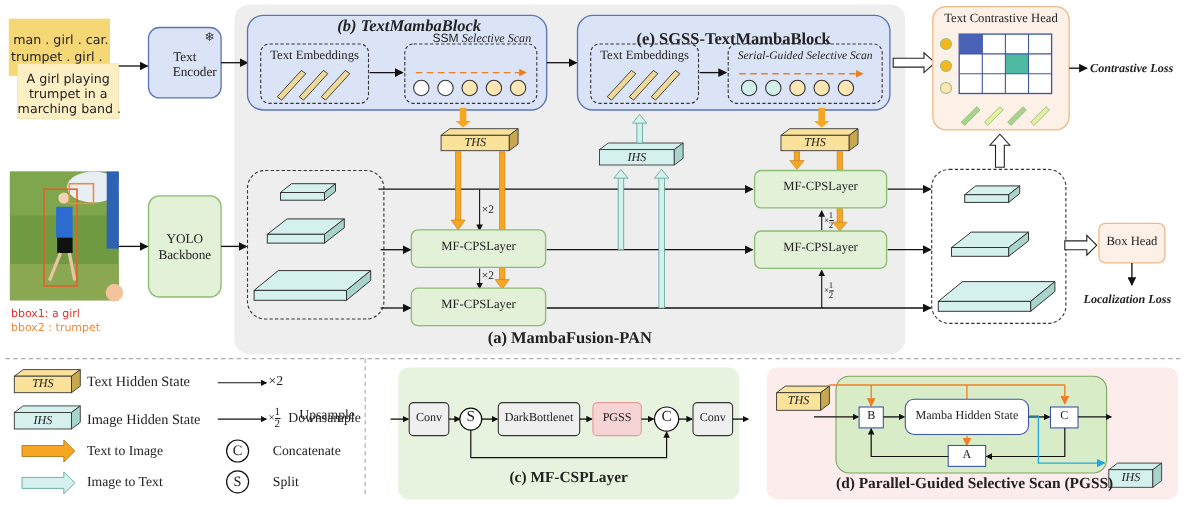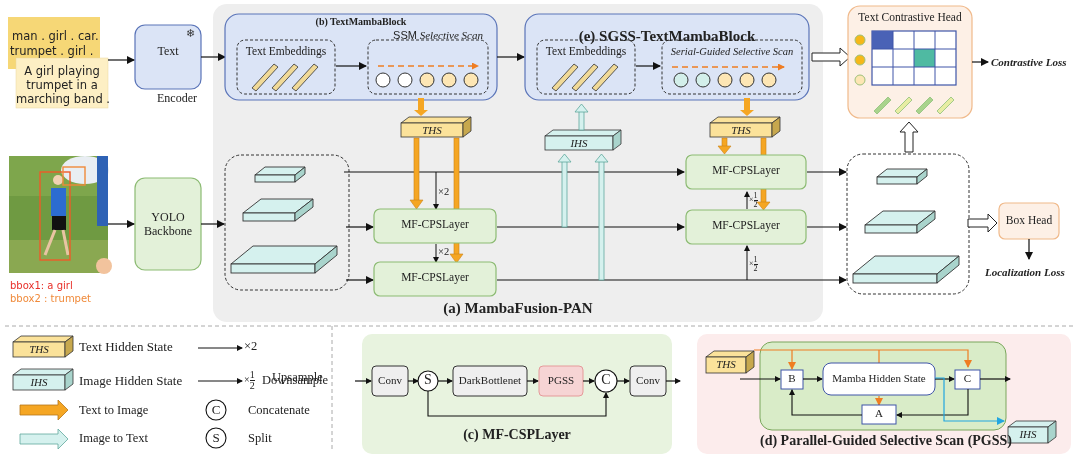--- a/index.html
+++ b/index.html
@@ -289,25 +289,25 @@
 <div class="t comic" style="left:12px;top:29px;font-size:11.5px;">man . girl . car.</div>
 <div class="t comic" style="left:10px;top:44px;font-size:11.5px;">trumpet . girl .</div>
 <div class="t comic center" style="left:16px;width:92px;top:64px;font-size:11.5px;">A girl playing</div>
 <div class="t comic center" style="left:16px;width:92px;top:78px;font-size:11.5px;">trumpet in a</div>
 <div class="t comic center" style="left:16px;width:72px;top:92px;font-size:11.5px;">marching band .</div>
 <div class="t comic" style="left:10px;top:280px;font-size:10px;color:#e8302a;">bbox1: a girl</div>
 <div class="t comic" style="left:10px;top:293px;font-size:10px;color:#f08a3a;">bbox2 : trumpet</div>
 
 <div class="t" style="left:186px;top:27px;font-size:11px;color:#333;">❄</div>
 <div class="t center" style="left:135px;width:66px;top:44px;font-size:12px;">Text</div>
-<div class="t center" style="left:135px;width:84px;top:58px;font-size:12px;margin-top:33px;">Encoder</div>
+<div class="t center" style="left:135px;width:84px;top:58px;font-size:12px;">Encoder</div>
 <div class="t center" style="left:135px;width:66px;top:210px;font-size:12px;">YOLO</div>
 <div class="t center" style="left:135px;width:66px;top:224px;font-size:12px;">Backbone</div>
 
-<div class="t bold center" style="left:225px;width:272px;top:16px;font-size:10px;">(b) TextMambaBlock</div>
+<div class="t bold center" style="left:236px;width:272px;top:16px;font-size:15px;font-style:italic;">(b) TextMambaBlock</div>
 <div class="t center" style="left:237px;width:98px;top:45px;font-size:11.5px;">Text Embeddings</div>
 <div class="t center" style="left:368px;width:108px;top:29px;font-size:11px;padding-left:16px;">
   <span style="font-family:'Liberation Sans',sans-serif;">SSM</span>
   <span class="ital">Selective Scan</span>
 </div>
 
 <div class="t bold center" style="left:525px;width:284px;top:16px;font-size:15px;margin-top:12px;">(e) SGSS-TextMambaBlock</div>
 <div class="t center" style="left:537px;width:98px;top:45px;font-size:11.5px;">Text Embeddings</div>
 <div class="t center ital" style="left:662px;width:140px;top:46px;font-size:10.5px;">Serial-Guided Selective Scan</div>
 

